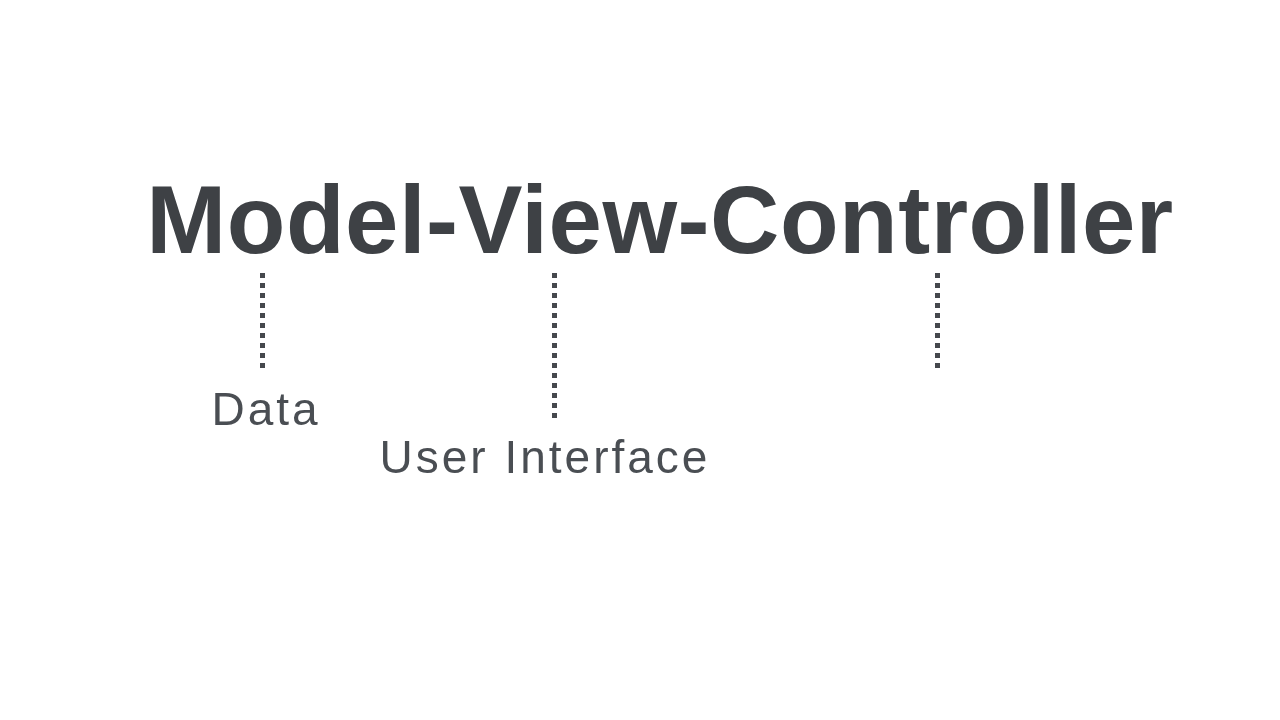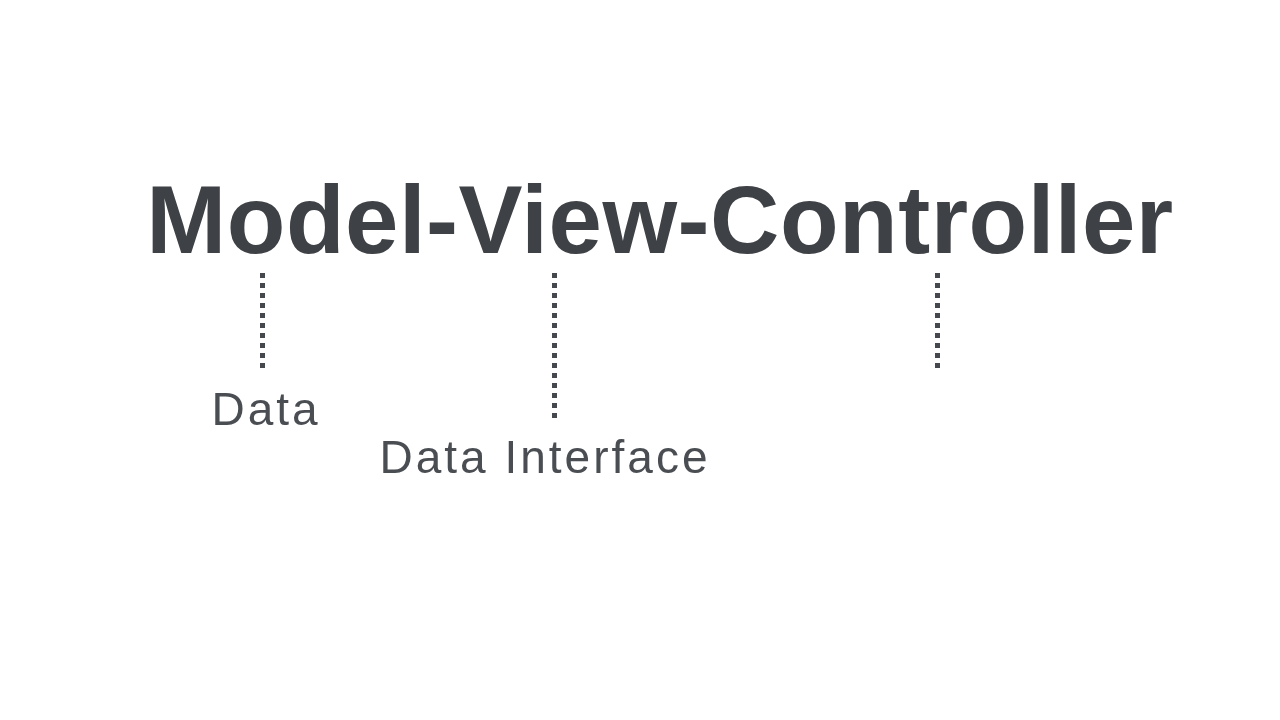--- a/index.html
+++ b/index.html
@@ -67,16 +67,16 @@
   <h1 class="title">Model-View-Controller</h1>
 
   <div class="dotted-line line-model"></div>
 
   <div class="dotted-line line-view"></div>
 
   <div class="dotted-line line-controller"></div>
 
   <p class="annotation label-model">Data</p>
 
-  <p class="annotation label-view">Data Interface</p>
+  <p class="annotation label-view">User Interface</p>
 
 
 </div>
 
 </body></html>

